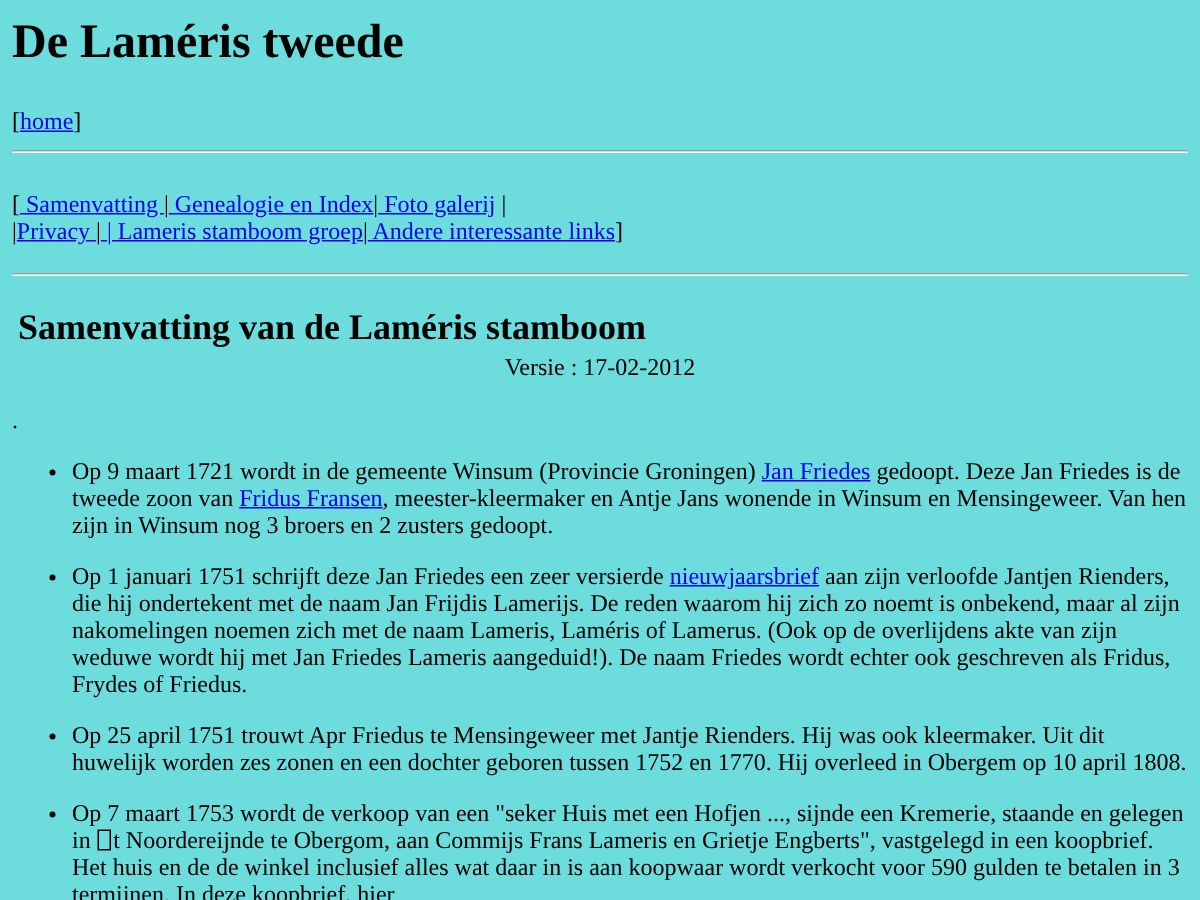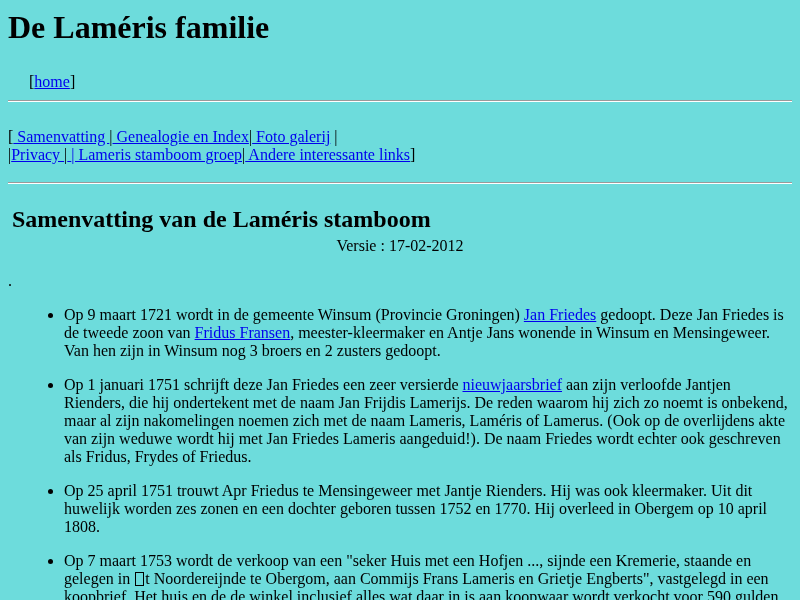--- a/index.html
+++ b/index.html
@@ -22,21 +22,20 @@
     h1 {
       font-size: 32px;
       font-weight: bold;
       margin: 0;
       padding-top: 9px;
       line-height: 37px;
     }
     .home-line {
       margin-top: 27px;
       line-height: 18px;
-      margin-left: 21px;
     }
     a {
       color: #0000ee;
       text-decoration: underline;
     }
     hr {
       border: none;
       border-top: 1px solid #9a9a9a;
       border-bottom: 1px solid #ffffff;
       height: 0;
@@ -64,37 +63,36 @@
       margin-top: 17px;
       line-height: 18px;
     }
     ul {
       margin: 16px 0 0 0;
       padding-left: 40px;
     }
     li {
       line-height: 18px;
       margin-bottom: 16px;
-      margin-left: 16px;
     }
     .boxchar {
       display: inline-block;
       width: 9px;
       height: 14px;
       border: 1px solid #000;
       box-sizing: border-box;
       vertical-align: -2px;
       margin: 0 1px;
     }
   </style>
 </head>
 <body>
 
 <div class="page">
-  <h1>De Laméris familie</h1>
+  <h1>De Laméris tweede</h1>
 
   <div class="home-line">
     <span>[</span><a href="#">home</a><span>]</span>
   </div>
 
   <hr class="hr1">
 
   <div class="nav">
     <div>
       <span>[</span><a href="#"> Samenvatting </a><span>|</span><a href="#"> Genealogie en Index</a><span>|</span><a href="#"> Foto galerij</a><span> |</span>

